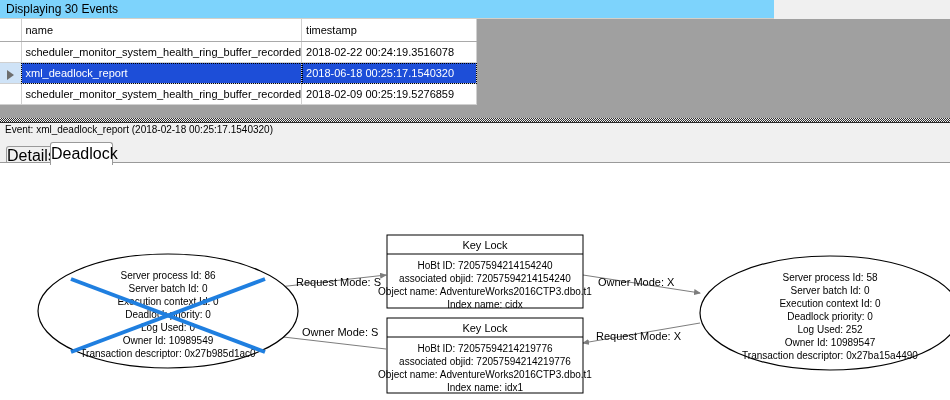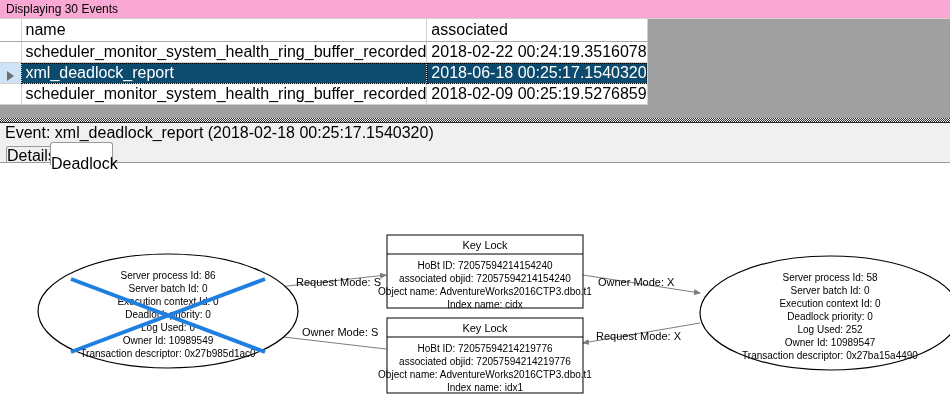--- a/index.html
+++ b/index.html
@@ -11,22 +11,22 @@
   }
   #app {
     position: relative;
     width: 950px; height: 400px;
     background: #f0f0f0;
   }
 
   
   .events-title-bar {
     position: absolute; left: 0; top: 0;
-    width: 950px; height: 19px;
-    background: #f9a8d4;
+    width: 774px; height: 19px;
+    background: #7dd3fc;
     border-bottom: 1px solid #d4d0c8;
     box-sizing: border-box;
   }
   .events-title-bar .label {
     position: absolute; left: 6px; top: 2px;
     font-size: 12px; color: #000;
     white-space: nowrap;
   }
 
   
@@ -50,34 +50,34 @@
     border-right: 1px solid #d0d0d0;
     border-bottom: 1px solid #d0d0d0;
     padding: 0 0 0 4px;
     height: 20px;
     font-weight: normal;
     text-align: left;
     color: #000;
     white-space: nowrap;
     overflow: hidden;
     background: #ffffff;
-    font-size: 16px;
+    font-size: 11px;
     vertical-align: middle;
   }
   table.events-grid thead th {
     height: 22px;
     border-bottom: 1px solid #a9a9a9;
     background: #ffffff;
   }
   table.events-grid .cell-sel {
     padding: 0;
     text-align: center;
     background: #ffffff;
   }
-  tr.row-selected td { background: #0c4a6e; color: #ffffff; }
+  tr.row-selected td { background: #1d4ed8; color: #ffffff; }
   tr.row-selected td.cell-sel {
     background: #cfe3f7;
     color: #000;
   }
   td.cell-name-sel, td.cell-ts-sel {
     outline: 1px dotted #000;
     outline-offset: -1px;
   }
   .row-arrow {
     display: inline-block;
@@ -103,21 +103,21 @@
   .splitter::after{
     content:""; position:absolute; left:0; top:0; width:950px; height:3px;
     background-image: repeating-conic-gradient(#2b2b2b 0% 25%, #f0f0f0 0% 50%);
     background-size: 2px 2px;
   }
 
   
   .event-header {
     position: absolute; left: 0; top: 124px;
     width: 834px; height: 16px;
-    font-size: 16px; color: #000;
+    font-size: 10px; color: #000;
     padding-left: 5px;
     box-sizing: border-box;
     white-space: nowrap;
     background: #f0f0f0;
   }
 
   
   .tabstrip {
     position: absolute; left: 0; top: 142px;
     width: 950px; height: 21px;
@@ -137,21 +137,21 @@
   .tab-details {
     left: 6px; top: 4px;
     width: 47px; height: 18px;
     background: #f0f0f0;
     padding-top: 1px;
   }
   .tab-deadlock {
     left: 50px; top: 0px;
     width: 63px; height: 23px;
     background: #ffffff;
-    padding-top: 13px;
+    padding-top: 3px;
     z-index: 3;
   }
 
   
   .deadlock-canvas {
     position: absolute; left: 0; top: 162px;
     width: 950px; height: 238px;
     background: #ffffff;
     border-top: 1px solid #9a9a9a;
     box-sizing: border-box;
@@ -189,21 +189,21 @@
     <table class="events-grid">
       <colgroup>
         <col class="c-sel">
           <col class="c-name">
           <col class="c-ts">
       </colgroup>
       <thead>
         <tr>
           <th class="cell-sel"></th>
           <th>name</th>
-          <th>associated</th>
+          <th>timestamp</th>
         </tr>
       </thead>
       <tbody>
         <tr>
           <td class="cell-sel"></td>
           <td>scheduler_monitor_system_health_ring_buffer_recorded</td>
           <td>2018-02-22 00:24:19.3516078</td>
         </tr>
         <tr class="row-selected">
           <td class="cell-sel">

